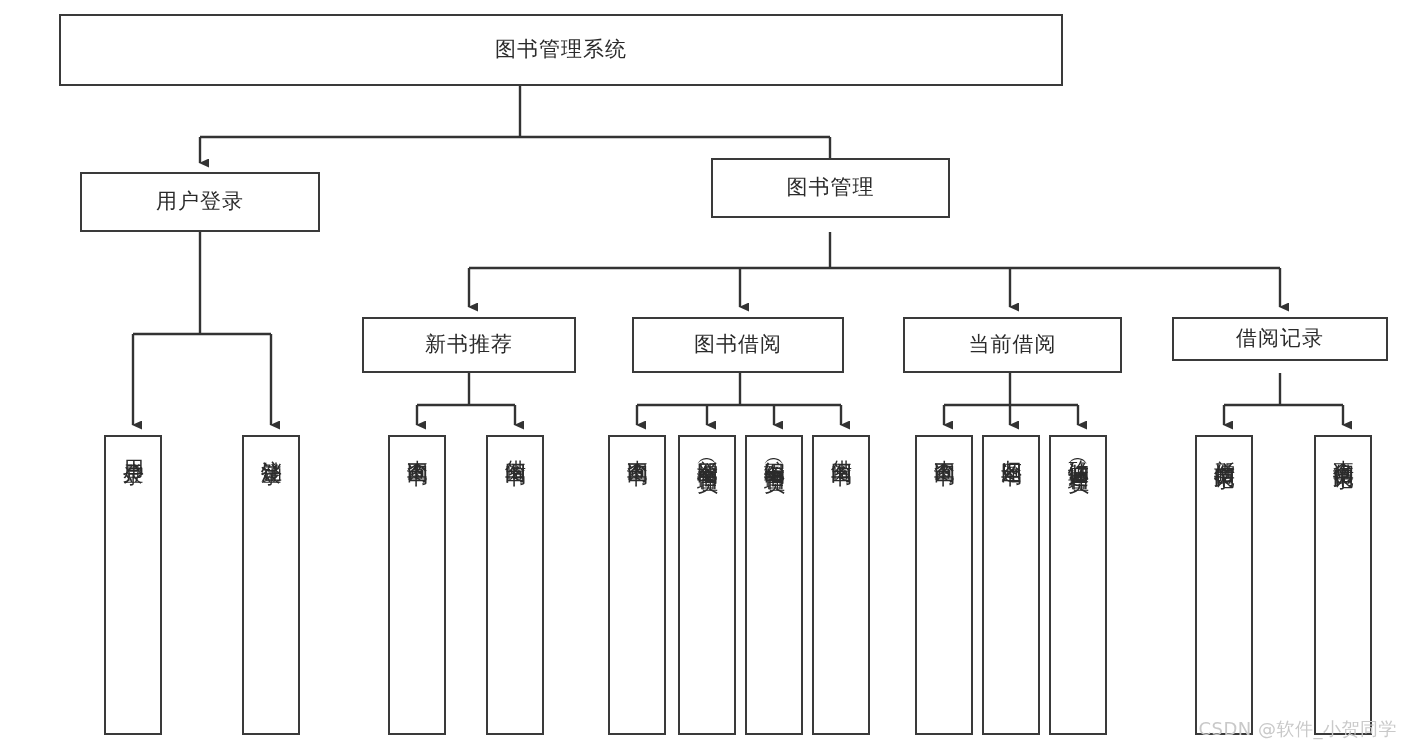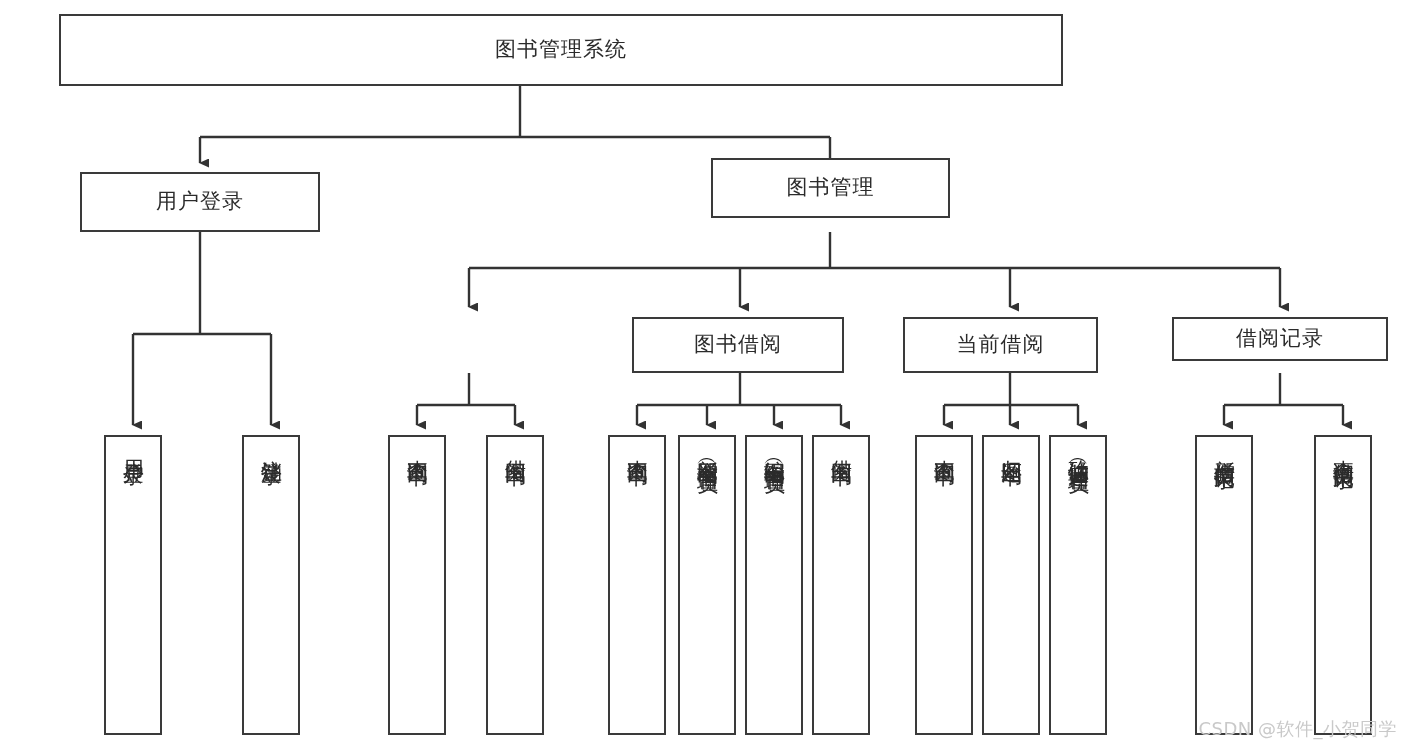--- a/index.html
+++ b/index.html
@@ -127,24 +127,27 @@
     <span>图书管理系统</span>
   </div>
 
   <div class="node node-h" style="left:80px; top:172px; width:240px; height:60px;">
     <span>用户登录</span>
   </div>
   <div class="node node-h" style="left:711px; top:158px; width:239px; height:60px;">
     <span>图书管理</span>
   </div>
 
+  <div class="node node-h" style="left:362px; top:317px; width:214px; height:56px;">
+    <span>新书推荐</span>
+  </div>
   <div class="node node-h" style="left:632px; top:317px; width:212px; height:56px;">
     <span>图书借阅</span>
   </div>
-  <div class="node node-h" style="left:903px; top:317px; width:195px; height:56px;">
+  <div class="node node-h" style="left:903px; top:317px; width:219px; height:56px;">
     <span>当前借阅</span>
   </div>
   <div class="node node-h" style="left:1172px; top:317px; width:216px; height:44px;">
     <span>借阅记录</span>
   </div>
 
   <div class="node node-v" style="left:104px; top:435px; width:58px; height:300px;">
     <span class="vtext">用户登录</span>
   </div>
   <div class="node node-v" style="left:242px; top:435px; width:58px; height:300px;">

